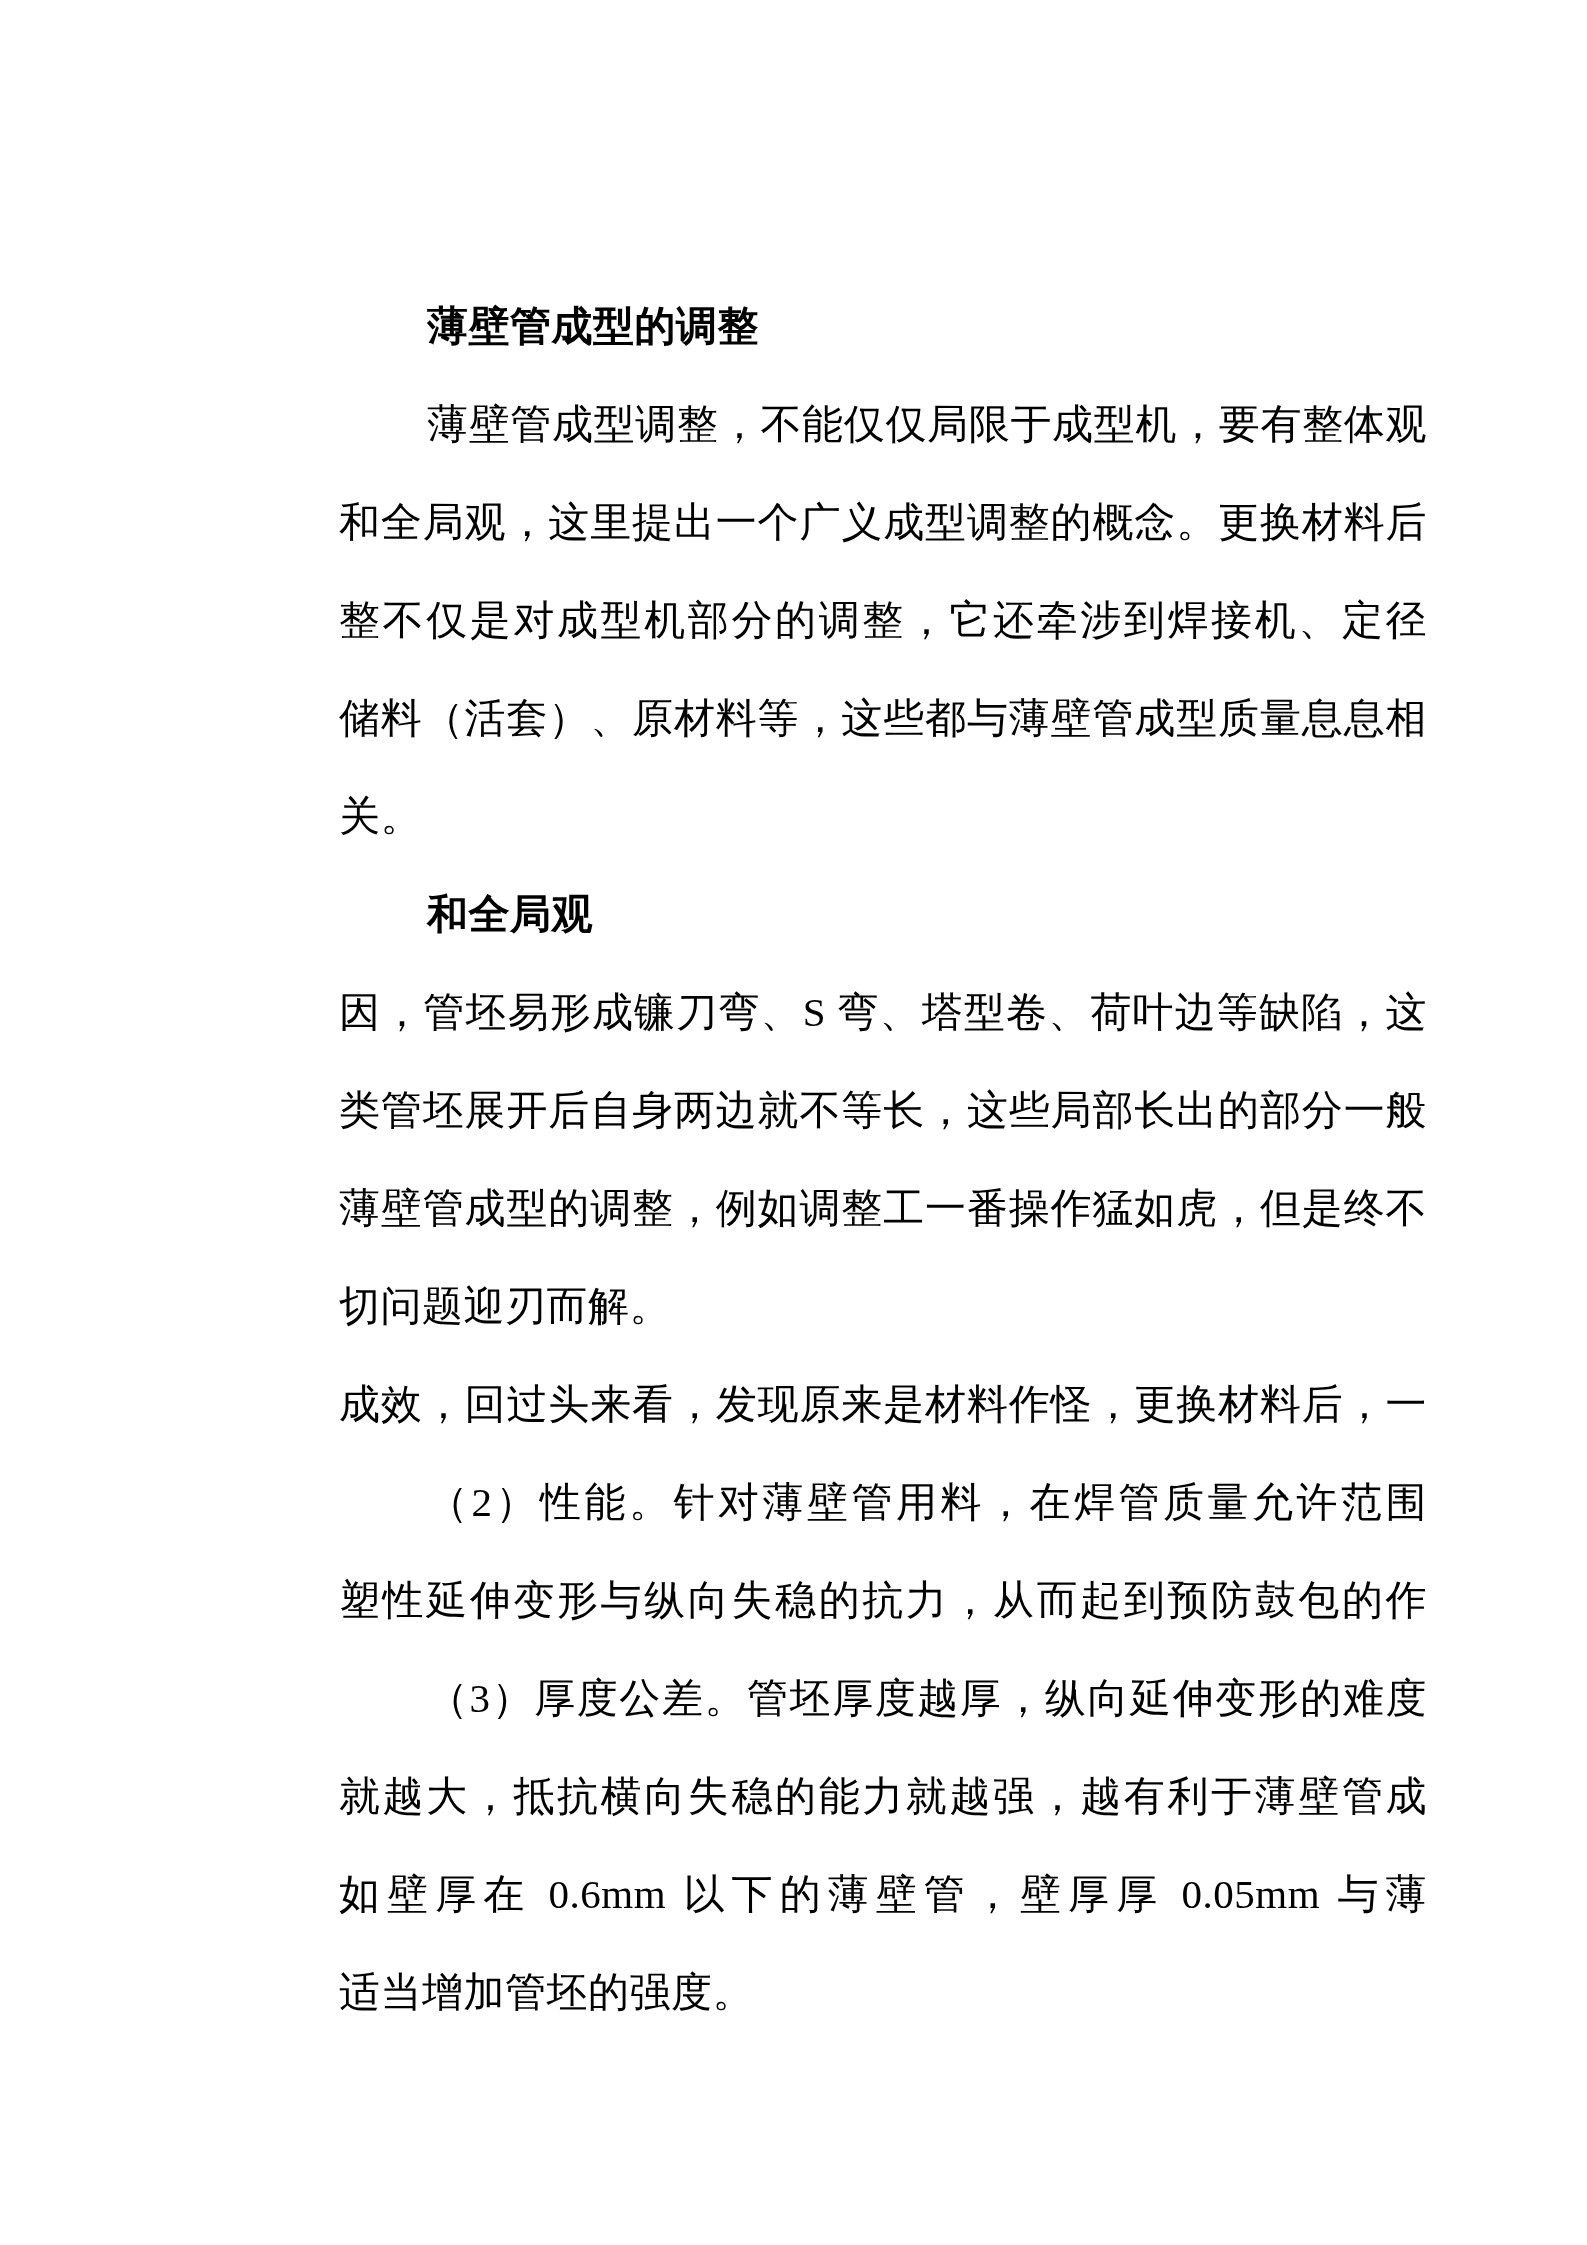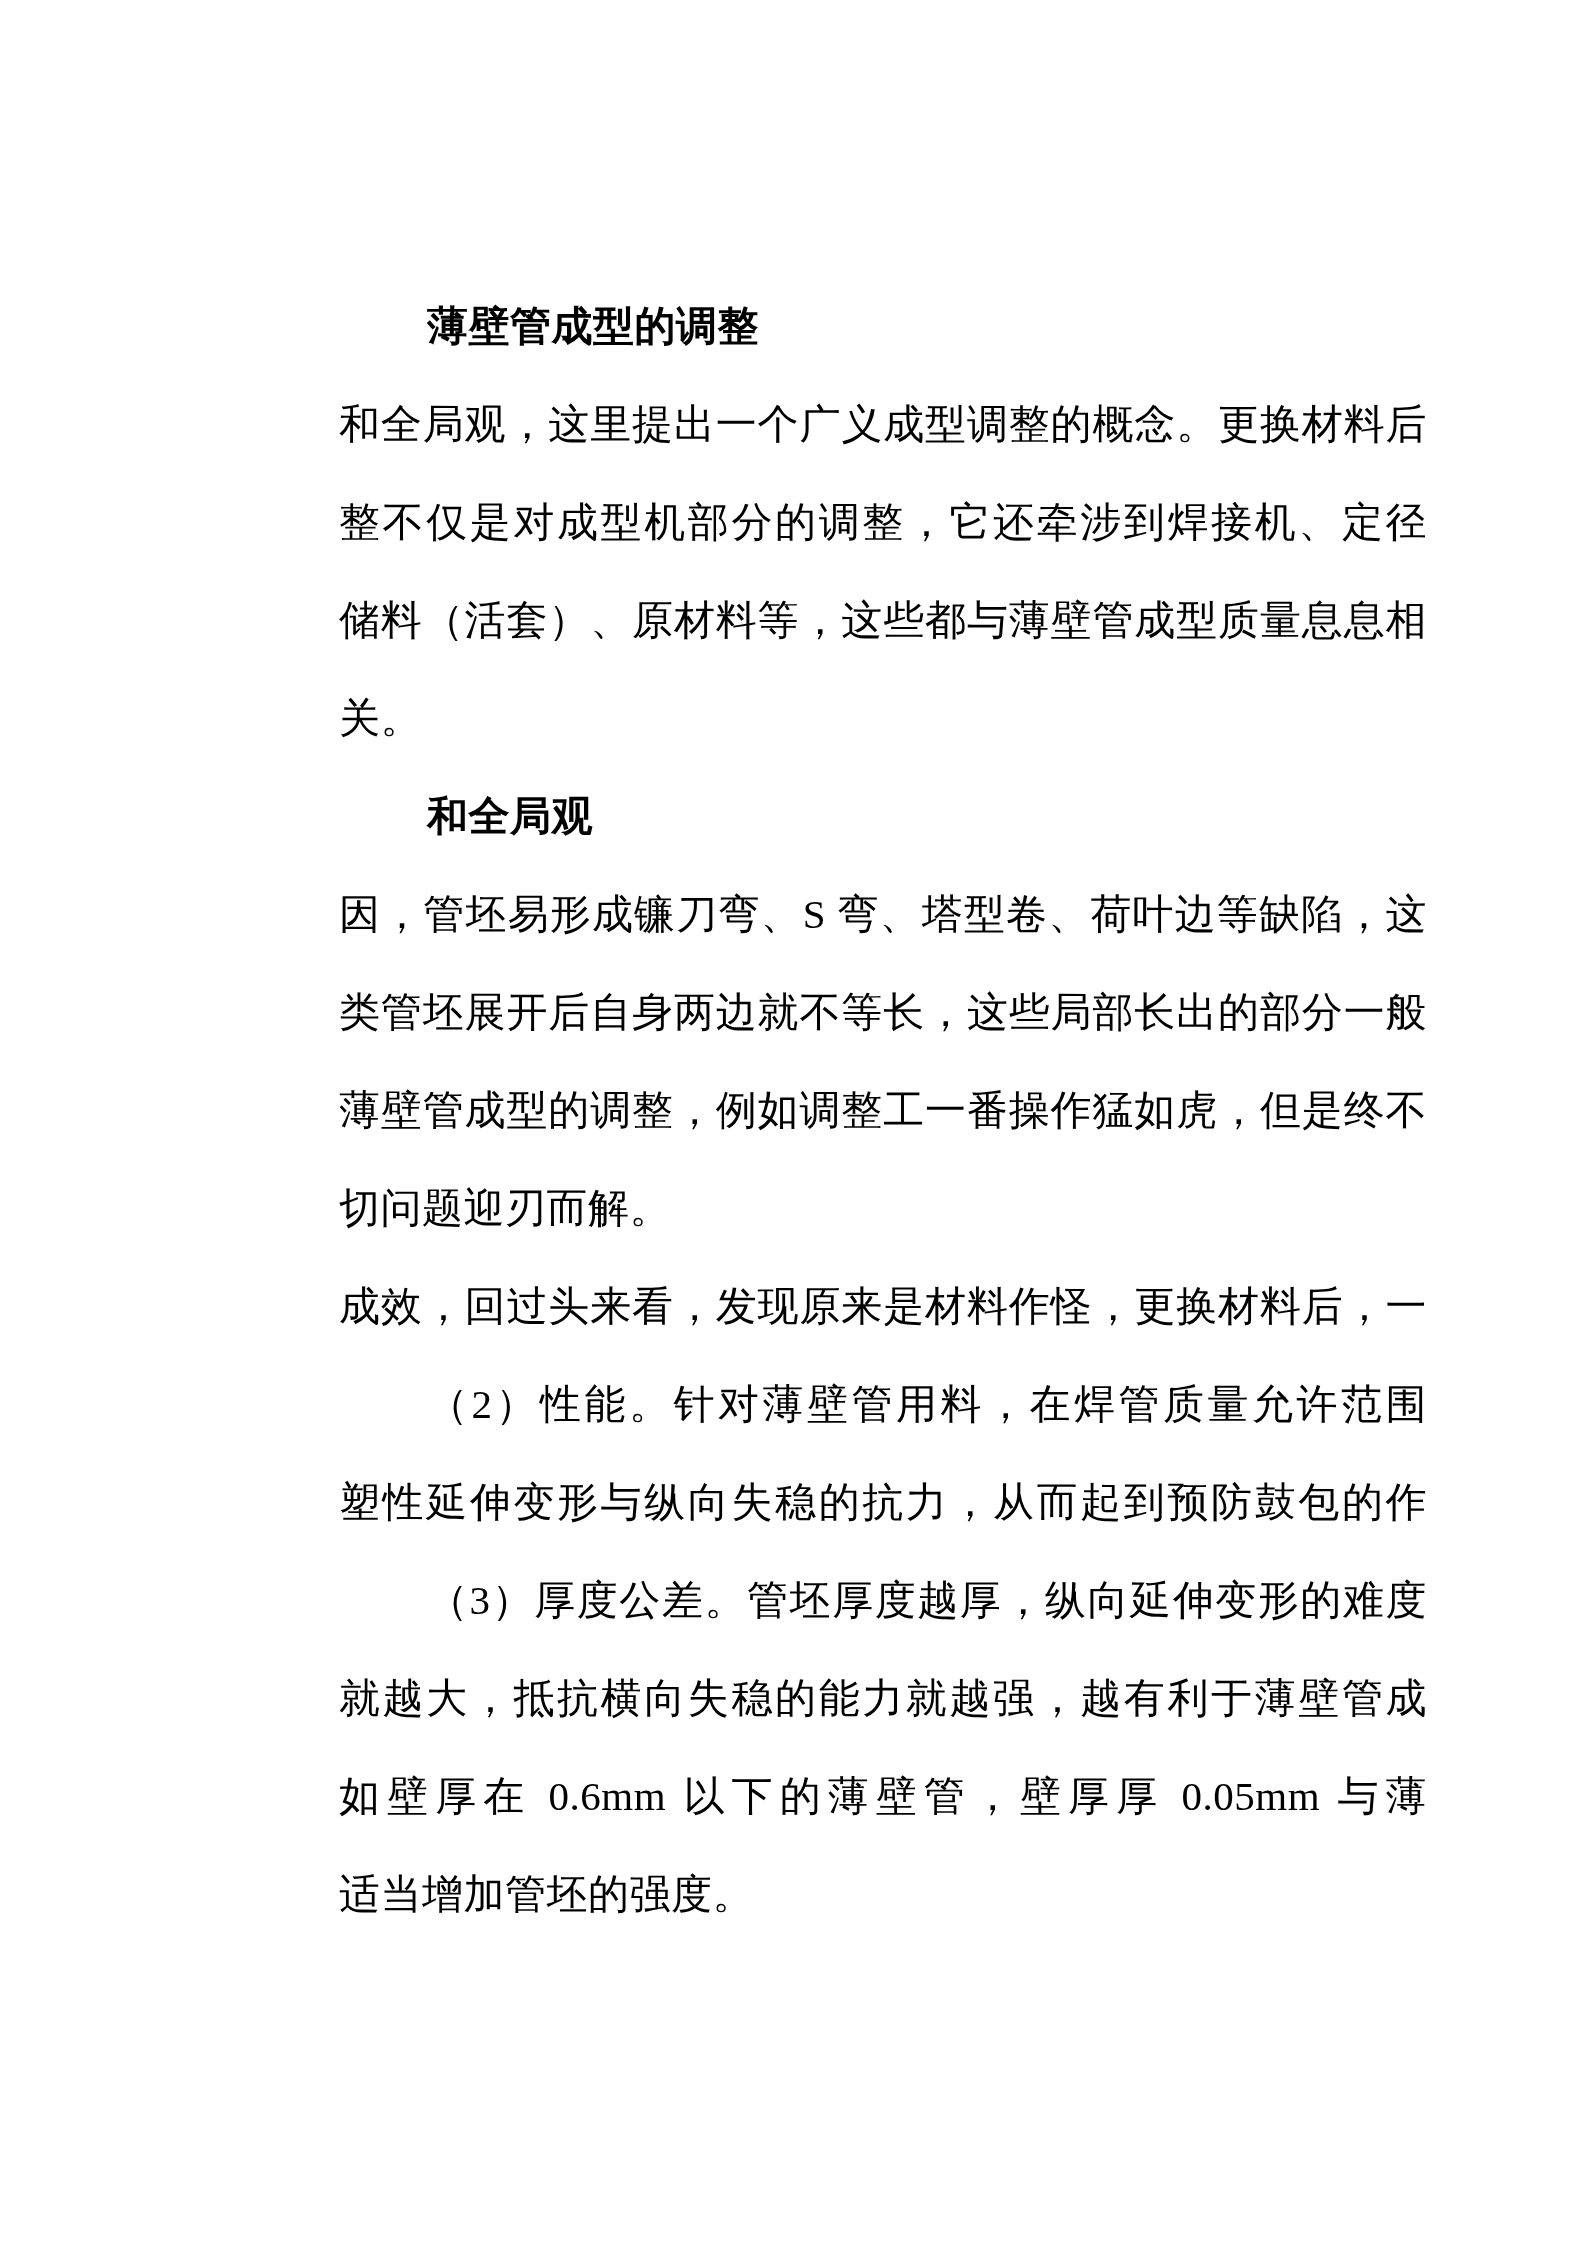--- a/index.html
+++ b/index.html
@@ -37,20 +37,21 @@
 </style>
 </head>
 <body>
 
 <div class="page" style="background: rgb(255, 255, 255); color: rgb(0, 0, 0);">
   <div class="text-block" id="doc">
       <div class="para heading">
         <div class="tline indent end">薄壁管成型的调整</div>
       </div>
       <div class="para body">
+        <div class="tline indent">薄壁管成型调整，不能仅仅局限于成型机，要有整体观</div>
         <div class="tline">和全局观，这里提出一个广义成型调整的概念。更换材料后</div>
         <div class="tline">整不仅是对成型机部分的调整，它还牵涉到焊接机、定径机、</div>
         <div class="tline">储料（活套）、原材料等，这些都与薄壁管成型质量息息相</div>
         <div class="tline end">关。</div>
       </div>
       <div class="para heading">
         <div class="tline indent end">和全局观</div>
       </div>
       <div class="para body">
         <div class="tline">因，管坯易形成镰刀弯、S 弯、塔型卷、荷叶边等缺陷，这</div>

